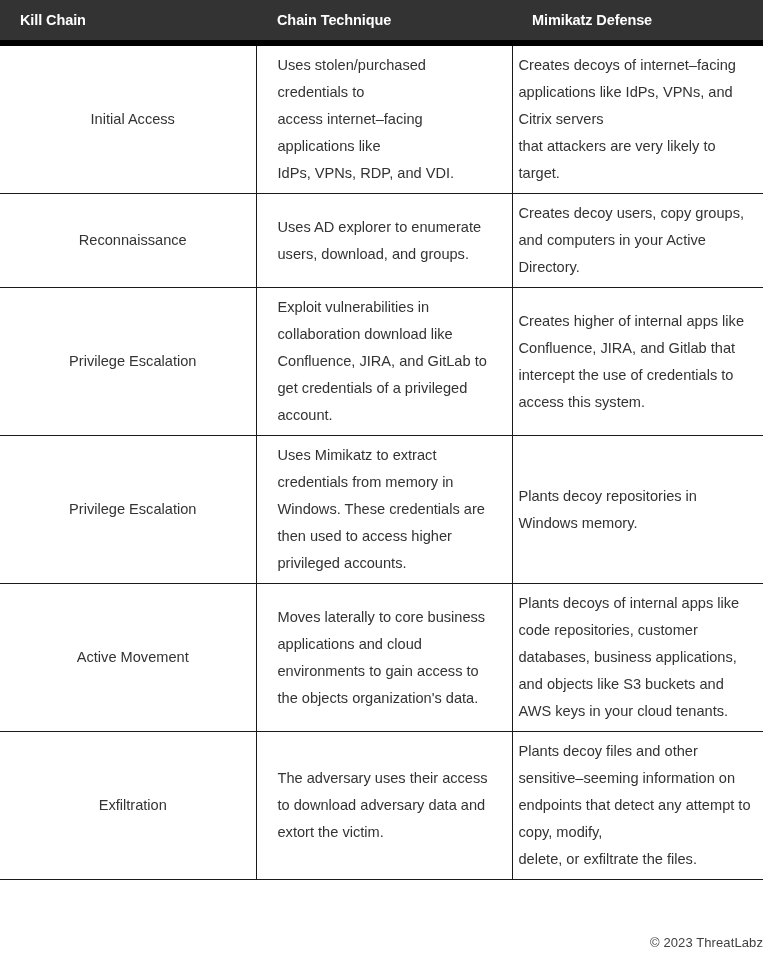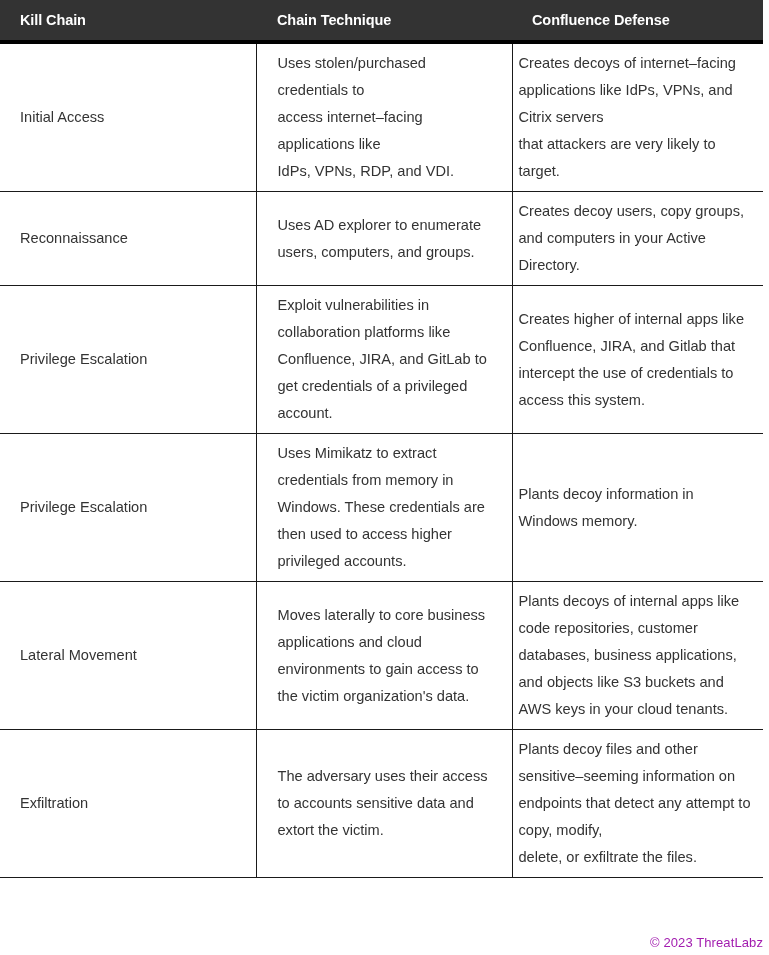--- a/index.html
+++ b/index.html
@@ -61,27 +61,28 @@
     border-top: none;
     vertical-align: middle;
     color: #333333;
     font-size: 14.6px;
     line-height: 27px;
     padding: 6px 16px 6px 20px;
     background: #ffffff;
   }
 
   tbody tr:first-child td {
-    border-top: 4px solid #000000;
+    border-top: 6px solid #000000;
   }
 
   tbody td.cell-stage {
     padding-left: 20px;
     padding-right: 10px;
     border-left: none;
+    text-align: center;
   }
 
   tbody td.cell-technique {
     padding-left: 21px;
     padding-right: 12px;
   }
 
   tbody td.cell-defense {
     padding-left: 6px;
     padding-right: 12px;
@@ -91,21 +92,21 @@
   tbody td .cell-text {
     display: block;
     white-space: pre-line;
   }
 
   .footer-note {
     position: absolute;
     right: 6px;
     top: 935px;
     font-size: 13px;
-    color: #a21caf;
+    color: #404040;
     letter-spacing: 0.1px;
     font-family: "Liberation Sans", sans-serif;
   }
 </style>
 </head>
 <body>
 
 <div class="sheet">
 
   <table class="kill-chain-table">
@@ -116,21 +117,21 @@
     </colgroup>
     <thead>
       <tr class="header-row">
         <th class="col-stage">
           <span class="th-label">Kill Chain</span>
         </th>
         <th class="col-technique">
           <span class="th-label">Chain Technique</span>
         </th>
         <th class="col-defense">
-          <span class="th-label">Confluence Defense</span>
+          <span class="th-label">Mimikatz Defense</span>
         </th>
       </tr>
     </thead>
     <tbody>
 
       <tr>
         <td class="cell-stage">
           <span class="cell-text">Initial Access</span>
         </td>
         <td class="cell-technique">
@@ -143,69 +144,69 @@
 applications like IdPs, VPNs, and Citrix servers
 that attackers are very likely to target.</span>
         </td>
       </tr>
 
       <tr>
         <td class="cell-stage">
           <span class="cell-text">Reconnaissance</span>
         </td>
         <td class="cell-technique">
-          <span class="cell-text">Uses AD explorer to enumerate users, computers, and groups.</span>
+          <span class="cell-text">Uses AD explorer to enumerate users, download, and groups.</span>
         </td>
         <td class="cell-defense">
           <span class="cell-text">Creates decoy users, copy groups, and computers in your Active Directory.</span>
         </td>
       </tr>
 
       <tr>
         <td class="cell-stage">
           <span class="cell-text">Privilege Escalation</span>
         </td>
         <td class="cell-technique">
-          <span class="cell-text">Exploit vulnerabilities in collaboration platforms like Confluence, JIRA, and GitLab to get credentials of a privileged account.</span>
+          <span class="cell-text">Exploit vulnerabilities in collaboration download like Confluence, JIRA, and GitLab to get credentials of a privileged account.</span>
         </td>
         <td class="cell-defense">
           <span class="cell-text">Creates higher of internal apps like Confluence, JIRA, and Gitlab that intercept the use of credentials to access this system.</span>
         </td>
       </tr>
 
       <tr>
         <td class="cell-stage">
           <span class="cell-text">Privilege Escalation</span>
         </td>
         <td class="cell-technique">
           <span class="cell-text">Uses Mimikatz to extract credentials from memory in Windows. These credentials are then used to access higher privileged accounts.</span>
         </td>
         <td class="cell-defense">
-          <span class="cell-text">Plants decoy information in Windows memory.</span>
-        </td>
-      </tr>
-
-      <tr>
-        <td class="cell-stage">
-          <span class="cell-text">Lateral Movement</span>
-        </td>
-        <td class="cell-technique">
-          <span class="cell-text">Moves laterally to core business applications and cloud environments to gain access to the victim organization's data.</span>
+          <span class="cell-text">Plants decoy repositories in Windows memory.</span>
+        </td>
+      </tr>
+
+      <tr>
+        <td class="cell-stage">
+          <span class="cell-text">Active Movement</span>
+        </td>
+        <td class="cell-technique">
+          <span class="cell-text">Moves laterally to core business applications and cloud environments to gain access to the objects organization's data.</span>
         </td>
         <td class="cell-defense">
           <span class="cell-text">Plants decoys of internal apps like code repositories, customer databases, business applications, and objects like S3 buckets and AWS keys in your cloud tenants.</span>
         </td>
       </tr>
 
       <tr>
         <td class="cell-stage">
           <span class="cell-text">Exfiltration</span>
         </td>
         <td class="cell-technique">
-          <span class="cell-text">The adversary uses their access to accounts sensitive data and extort the victim.</span>
+          <span class="cell-text">The adversary uses their access to download adversary data and extort the victim.</span>
         </td>
         <td class="cell-defense">
           <span class="cell-text">Plants decoy files and other sensitive–seeming information on endpoints that detect any attempt to copy, modify,
 delete, or exfiltrate the files.</span>
         </td>
       </tr>
 
     </tbody>
   </table>
 

